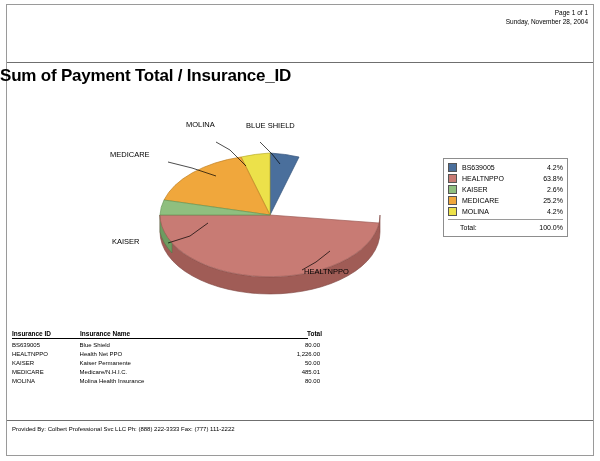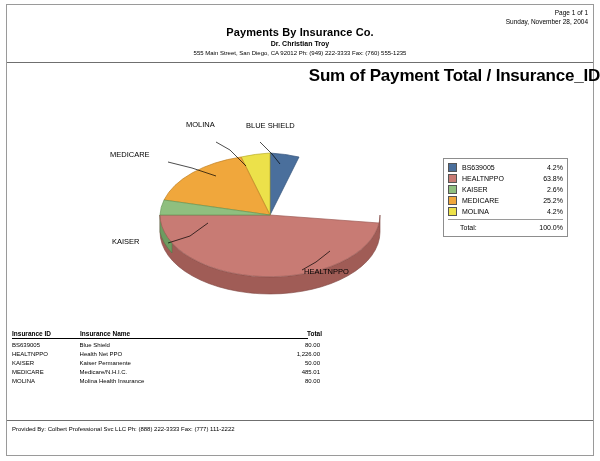--- a/index.html
+++ b/index.html
@@ -73,21 +73,21 @@
     background: #6f6f6f;
   }
   .rule-top { top: 62px; }
   .rule-bottom { top: 420px; }
 
   .chart-title {
     position: absolute;
     left: 0;
     right: 0;
     top: 66px;
-    text-align: right;
+    text-align: left;
     font-size: 17px;
     font-weight: bold;
     letter-spacing: -0.2px;
   }
 
   
   .pie-area {
     position: absolute;
     left: 120px;
     top: 120px;
@@ -184,25 +184,20 @@
 <body>
 
 <div class="page">
   <div class="page-frame"></div>
 
   <div class="meta">
     <div>Page 1 of 1</div>
     <div>Sunday, November 28, 2004</div>
   </div>
 
-  <div class="title-block">
-    <div class="company">Payments By Insurance Co.</div>
-    <div class="doctor">Dr. Christian Troy</div>
-    <div class="address">555 Main Street, San Diego, CA 92012 Ph: (949) 222-3333 Fax: (760) 555-1235</div>
-  </div>
 
   <div class="rule rule-top"></div>
 
   <div class="chart-title">Sum of Payment Total / Insurance_ID</div>
 
   <div class="pie-area">
     <svg class="pie-svg" width="300" height="180" viewBox="0 0 300 180">
       <defs>
         <linearGradient id="gSide" x1="0" y1="0" x2="0" y2="1">
           <stop offset="0%" stop-color="#000" stop-opacity="0.18"></stop>

